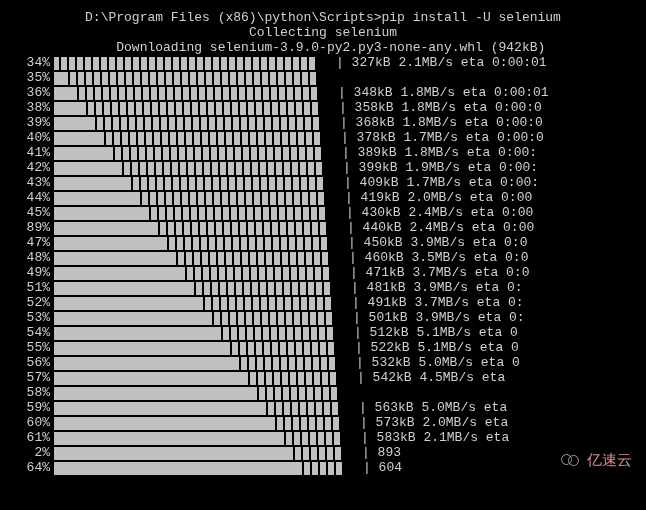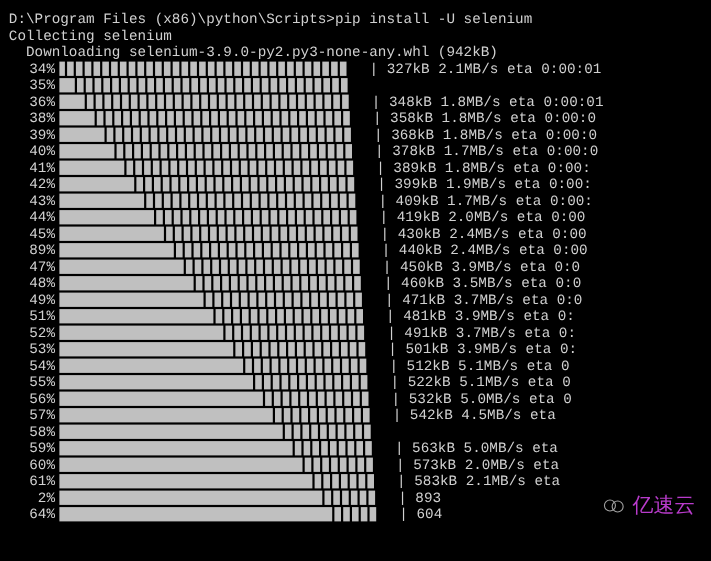--- a/index.html
+++ b/index.html
@@ -12,24 +12,24 @@
     line-height: 15px;
     width: 646px;
     height: 510px;
     overflow: hidden;
   }
   .terminal {
     padding: 10px 8px 0 8px;
     white-space: nowrap;
     position: relative;
   }
-  .line { white-space: pre; }
+  .line { white-space: pre; text-align: center; }
   .row {
     display: flex;
-    align-items: flex-start;
+    align-items: center;
     height: 15px;
   }
   .pct {
     width: 42px;
     text-align: right;
     padding-right: 4px;
   }
   .bar {
     position: relative;
     height: 13px;
@@ -54,22 +54,22 @@
     width: 6px;
     margin-left: 2px;
     background: #c0c0c0;
   }
   .watermark {
     position: absolute;
     right: 14px;
     bottom: 8px;
     display: flex;
     align-items: center;
-    color: #d946ef;
-    font-size: 19px;
+    color: #fca5a5;
+    font-size: 15px;
     font-family: Arial, sans-serif;
     opacity: 0.85;
   }
   .watermark .logo {
     width: 20px;
     height: 14px;
     display: flex;
     margin-right: 4px;
   }
   .watermark .o {

